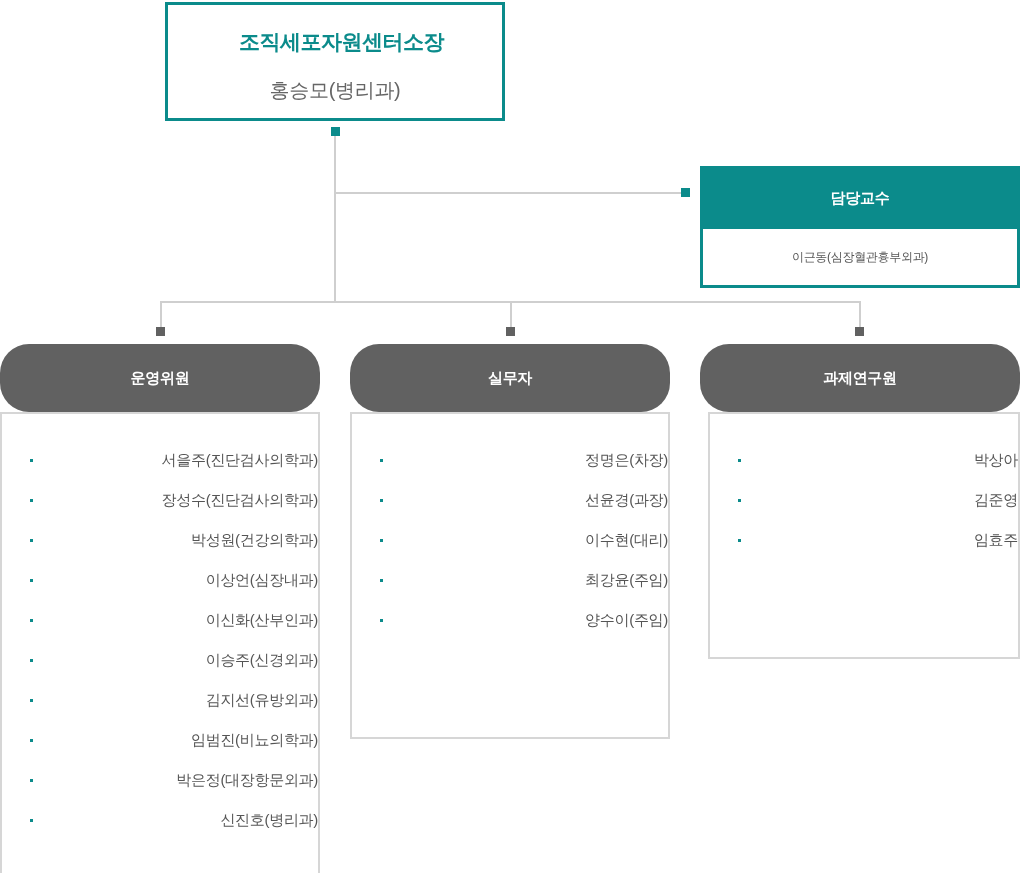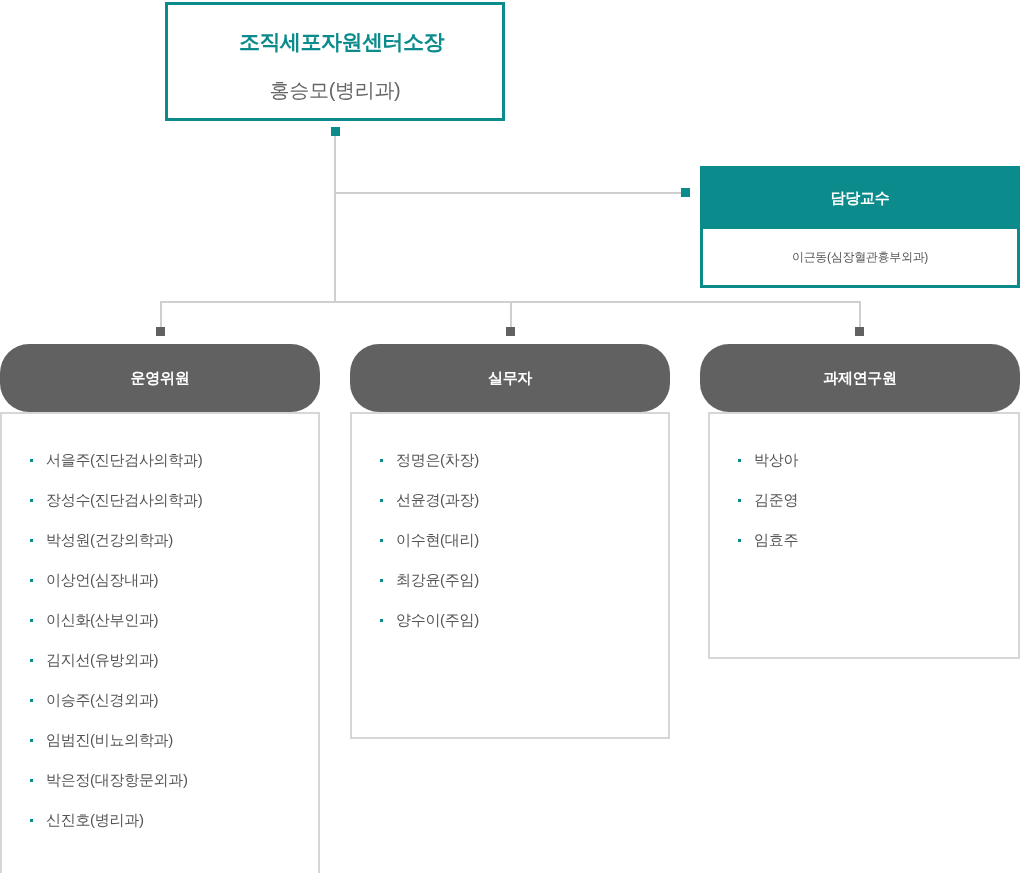--- a/index.html
+++ b/index.html
@@ -113,20 +113,21 @@
   .group-body {
     box-sizing: border-box;
     border: 2px solid #d6d6d6;
     background: #ffffff;
     padding: 26px 0 26px 0;
   }
   .group-list {
     list-style: none;
     margin: 0;
     padding: 0;
+    text-align: right;
   }
   .group-list li {
     position: relative;
     font-size: 15px;
     color: #555555;
     letter-spacing: -0.3px;
     padding: 0 0 0 44px;
     height: 40px;
     line-height: 40px;
     white-space: nowrap;
@@ -182,22 +183,22 @@
 
   <div class="group" id="group-0">
     <div class="group-head">운영위원</div>
     <div class="group-body">
       <ul class="group-list">
         <li><span class="bullet"></span><span>서을주(진단검사의학과)</span></li>
         <li><span class="bullet"></span><span>장성수(진단검사의학과)</span></li>
         <li><span class="bullet"></span><span>박성원(건강의학과)</span></li>
         <li><span class="bullet"></span><span>이상언(심장내과)</span></li>
         <li><span class="bullet"></span><span>이신화(산부인과)</span></li>
+        <li><span class="bullet"></span><span>이승주(신경외과)</span></li>
         <li><span class="bullet"></span><span>김지선(유방외과)</span></li>
-        <li><span class="bullet"></span><span>이승주(신경외과)</span></li>
         <li><span class="bullet"></span><span>임범진(비뇨의학과)</span></li>
         <li><span class="bullet"></span><span>박은정(대장항문외과)</span></li>
         <li><span class="bullet"></span><span>신진호(병리과)</span></li>
       </ul>
     </div>
   </div>
 
   <div class="group" id="group-1">
     <div class="group-head">실무자</div>
     <div class="group-body">

